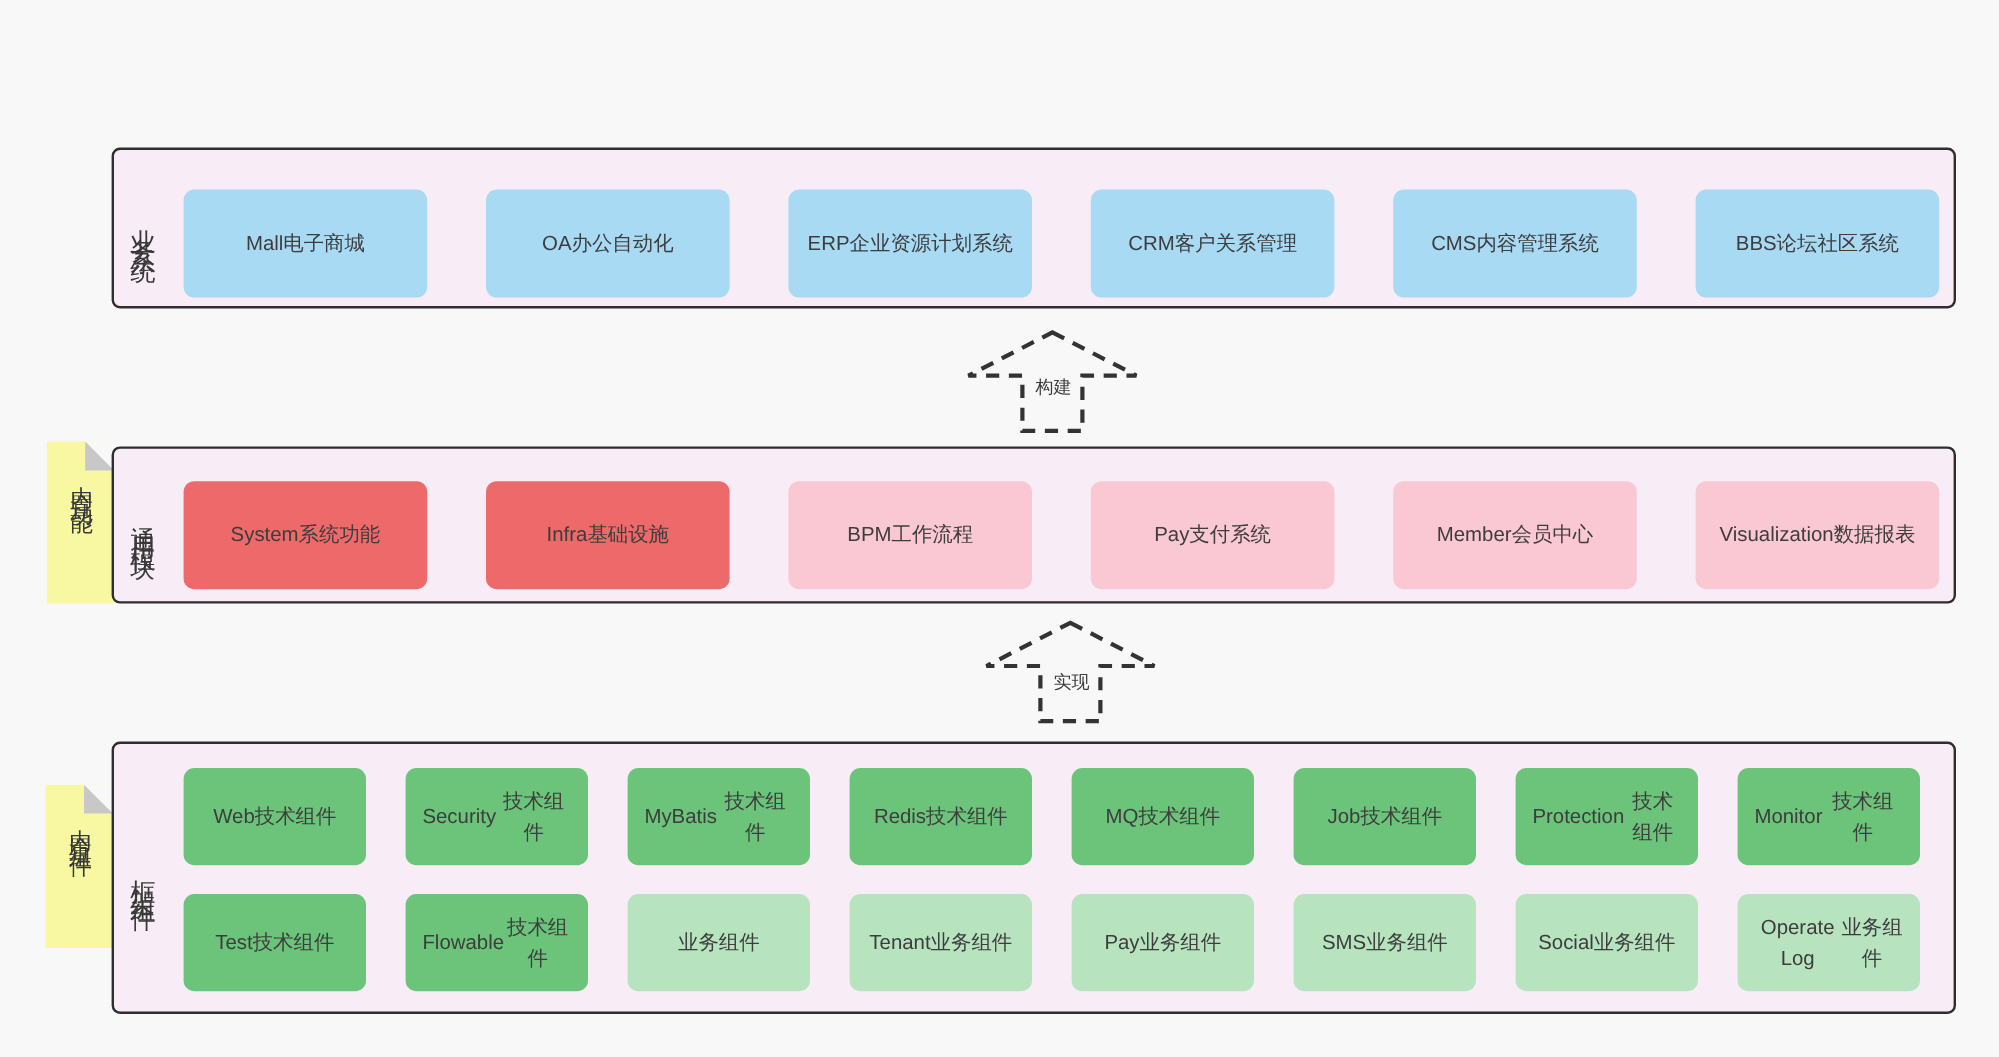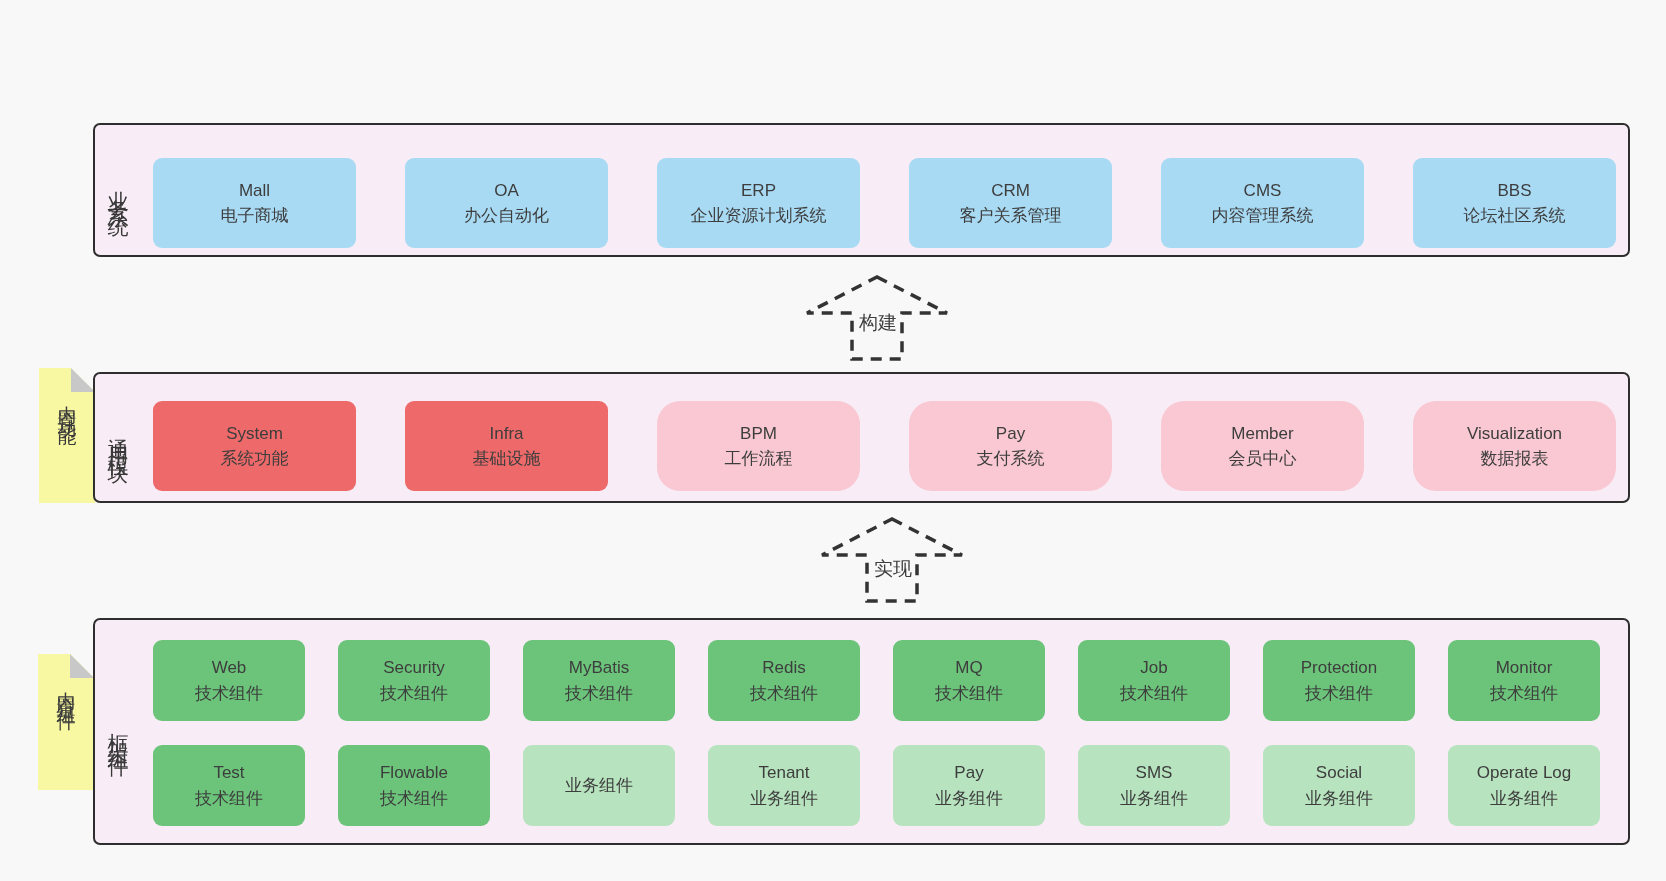--- a/index.html
+++ b/index.html
@@ -15,40 +15,40 @@
   .band-1{top:123px;height:134px;}
   .band-2{top:372px;height:131px;}
   .band-3{top:618px;height:227px;}
   .vtext{writing-mode:vertical-rl;text-orientation:upright;}
   .band-label{
     position:absolute;left:9px;top:50%;transform:translateY(-50%);
     font-size:21px;letter-spacing:8px;color:#383838;white-space:nowrap;
   }
   
   .box{
-    position:absolute;border-radius:9px;display:flex;flex-direction:column;
+    position:absolute;border-radius:9px;display:flex;flex-direction:row;
     align-items:center;justify-content:center;text-align:center;
     font-size:17px;line-height:1.5;color:#3d3d3d;box-sizing:border-box;padding:16px 14px;
   }
   .band-1 .box{top:33px;height:90px;}
   .band-2 .box{top:27px;height:90px;}
   .band-3 .box{height:81px;}
   .band-3 .row-1{top:20px;}
   .band-3 .row-2{top:125px;}
   .wide{width:203px;}
   .slim{width:152px;}
   
   .bcol-0{left:58px;}.bcol-1{left:310px;}.bcol-2{left:562px;}
   .bcol-3{left:814px;}.bcol-4{left:1066px;}.bcol-5{left:1318px;}
   
   .scol-0{left:58px;}.scol-1{left:243px;text-align:center;}.scol-2{left:428px;}.scol-3{left:613px;}
   .scol-4{left:798px;}.scol-5{left:983px;}.scol-6{left:1168px;}.scol-7{left:1353px;align-items:center;}
   .tone-blue{background:#a8daf4;}
   .tone-red{background:#ee6a6a;}
-  .tone-pink{background:#f9c8d2;border-radius:23px;}
+  .tone-pink{background:#f9c8d2;}
   .tone-green{background:#6bc47a;}
   .tone-green-light{background:#b7e3bf;}
   
   .sticky{position:absolute;width:56px;background:#f8f8a2;z-index:1;}
   .sticky::before{ 
     content:"";position:absolute;top:0;right:0;width:0;height:0;
     border-left:24px solid transparent;border-top:24px solid #f8f8f8;
   }
   .sticky::after{ 
     content:"";position:absolute;top:0;right:0;width:0;height:0;
@@ -56,21 +56,21 @@
   }
   .sticky .vtext{
     position:absolute;left:50%;top:22px;transform:translateX(-50%);
     font-size:19px;letter-spacing:7px;color:#383838;white-space:nowrap;
   }
   
   .arrow{position:absolute;z-index:1;}
   .arrow svg{display:block;}
   .arrow-label{
     position:absolute;transform:translate(-50%,-50%);z-index:3;
-    background:#f8f8f8;padding:1px 3px;font-size:19px;color:#3d3d3d;white-space:nowrap;
+    background:#f8f8f8;padding:1px 3px;font-size:15px;color:#3d3d3d;white-space:nowrap;
   }
 </style>
 </head>
 <body>
 
 <div class="canvas">
 
   <div class="sticky" style="left:39px;top:368px;height:135px">
     <div class="vtext">内置功能</div>
   </div>

